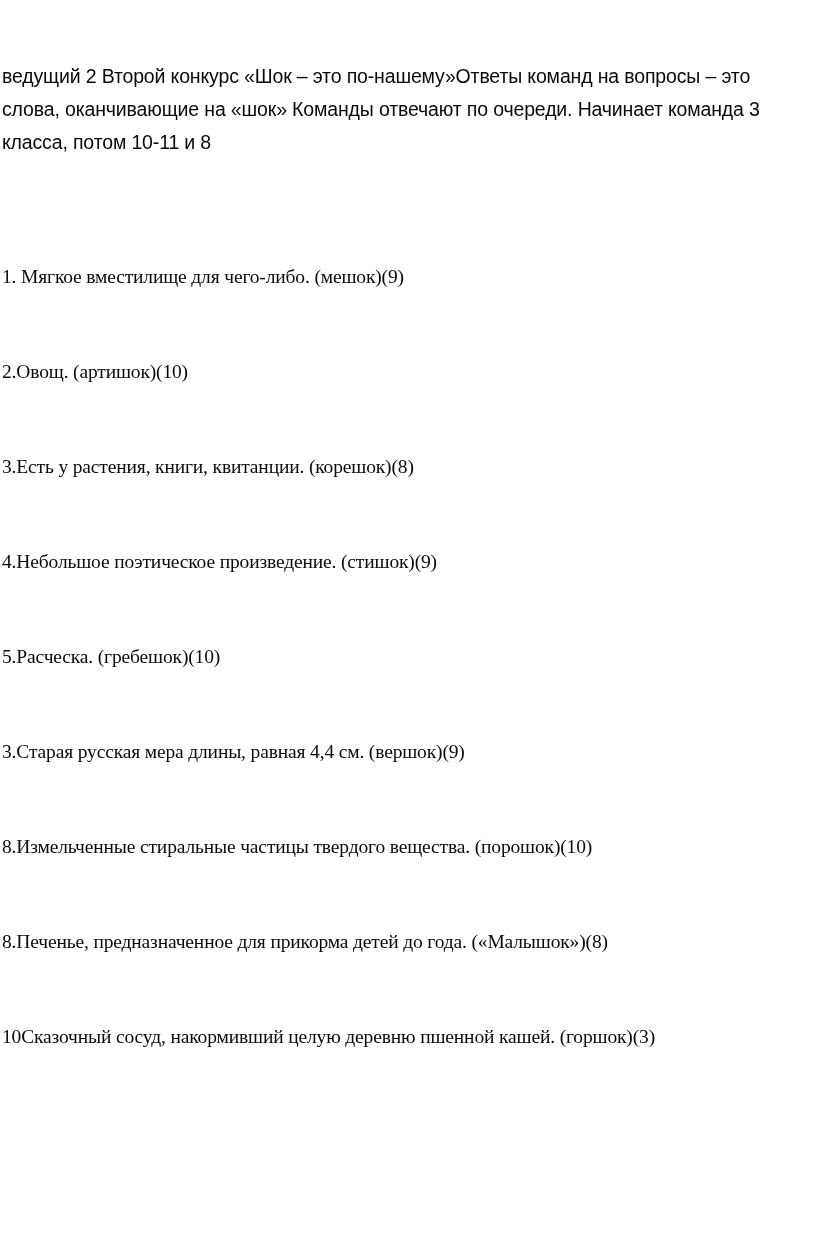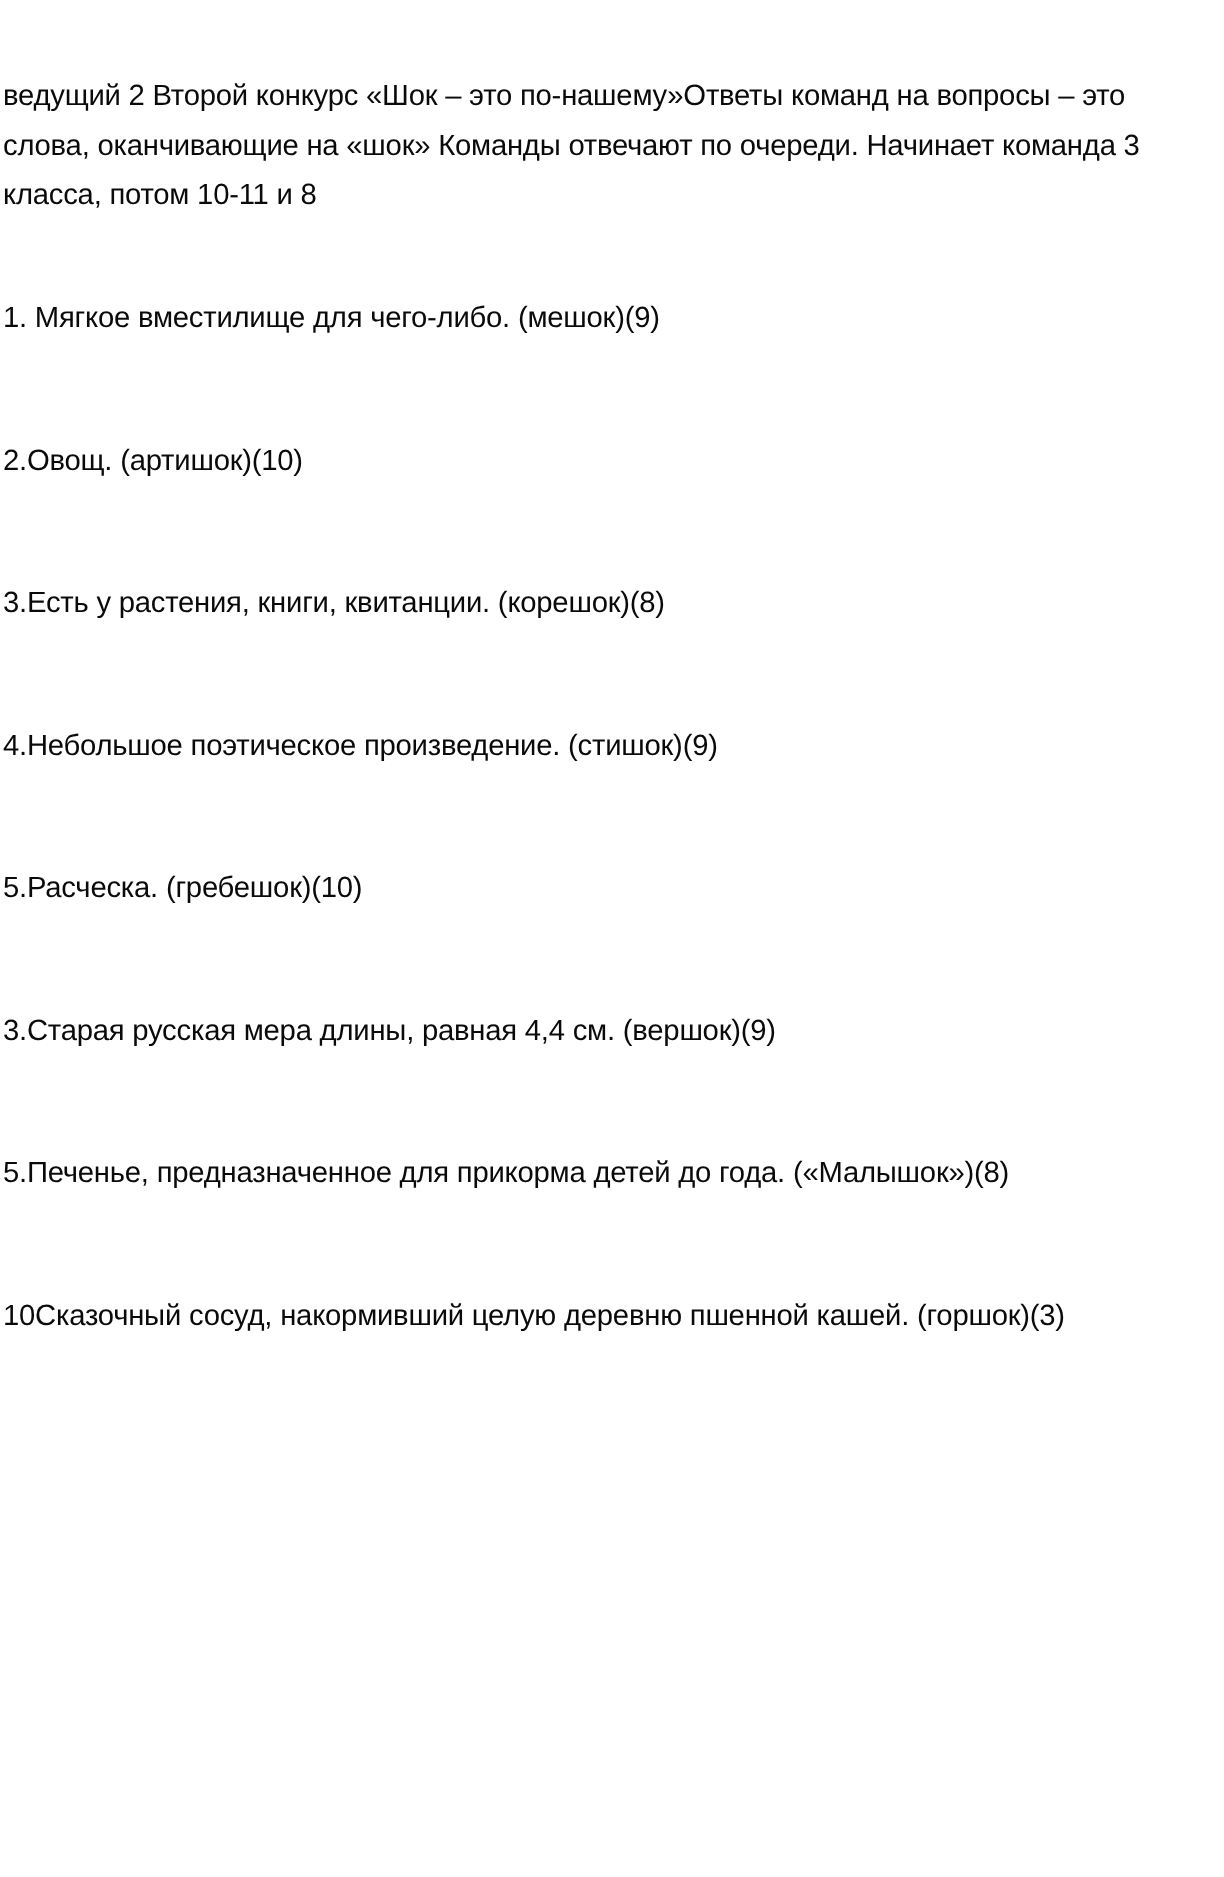--- a/index.html
+++ b/index.html
@@ -17,28 +17,29 @@
     height: 1251px;
     background: #ffffff;
     box-sizing: border-box;
     padding-left: 2px;
     font-family: "Liberation Sans", "DejaVu Sans", sans-serif;
     color: #0a0a0a;
     font-size: 19.5px;
     letter-spacing: -0.15px;
   }
   .header-paragraph {
-    margin-top: 48px;
+    margin-top: 60px;
   }
   .header-line {
     line-height: 33px;
     white-space: nowrap;
   }
   .items {
-    margin-top: 52px;
+    margin-top: 105px;
+    font-family: Liberation Serif, serif;
   }
   .quiz-item {
     line-height: 26px;
     margin-bottom: 69px;
     white-space: nowrap;
   }
   .quiz-item:last-child {
     margin-bottom: 0;
   }
 </style>
@@ -53,17 +54,18 @@
     <div class="header-line">класса, потом 10-11 и 8</div>
   </div>
 
   <div class="items">
     <div class="quiz-item">1. Мягкое вместилище для чего-либо. (мешок)(9)</div>
     <div class="quiz-item">2.Овощ. (артишок)(10)</div>
     <div class="quiz-item">3.Есть у растения, книги, квитанции. (корешок)(8)</div>
     <div class="quiz-item">4.Небольшое поэтическое произведение. (стишок)(9)</div>
     <div class="quiz-item">5.Расческа. (гребешок)(10)</div>
     <div class="quiz-item">3.Старая русская мера длины, равная 4,4 см. (вершок)(9)</div>
-    <div class="quiz-item">5.Печенье, предназначенное для прикорма детей до года. («Малышок»)(8)</div>
+    <div class="quiz-item">8.Измельченные стиральные частицы твердого вещества. (порошок)(10)</div>
+    <div class="quiz-item">8.Печенье, предназначенное для прикорма детей до года. («Малышок»)(8)</div>
     <div class="quiz-item">10Сказочный сосуд, накормивший целую деревню пшенной кашей. (горшок)(3)</div>
   </div>
 
 </div>
 
 </body></html>

